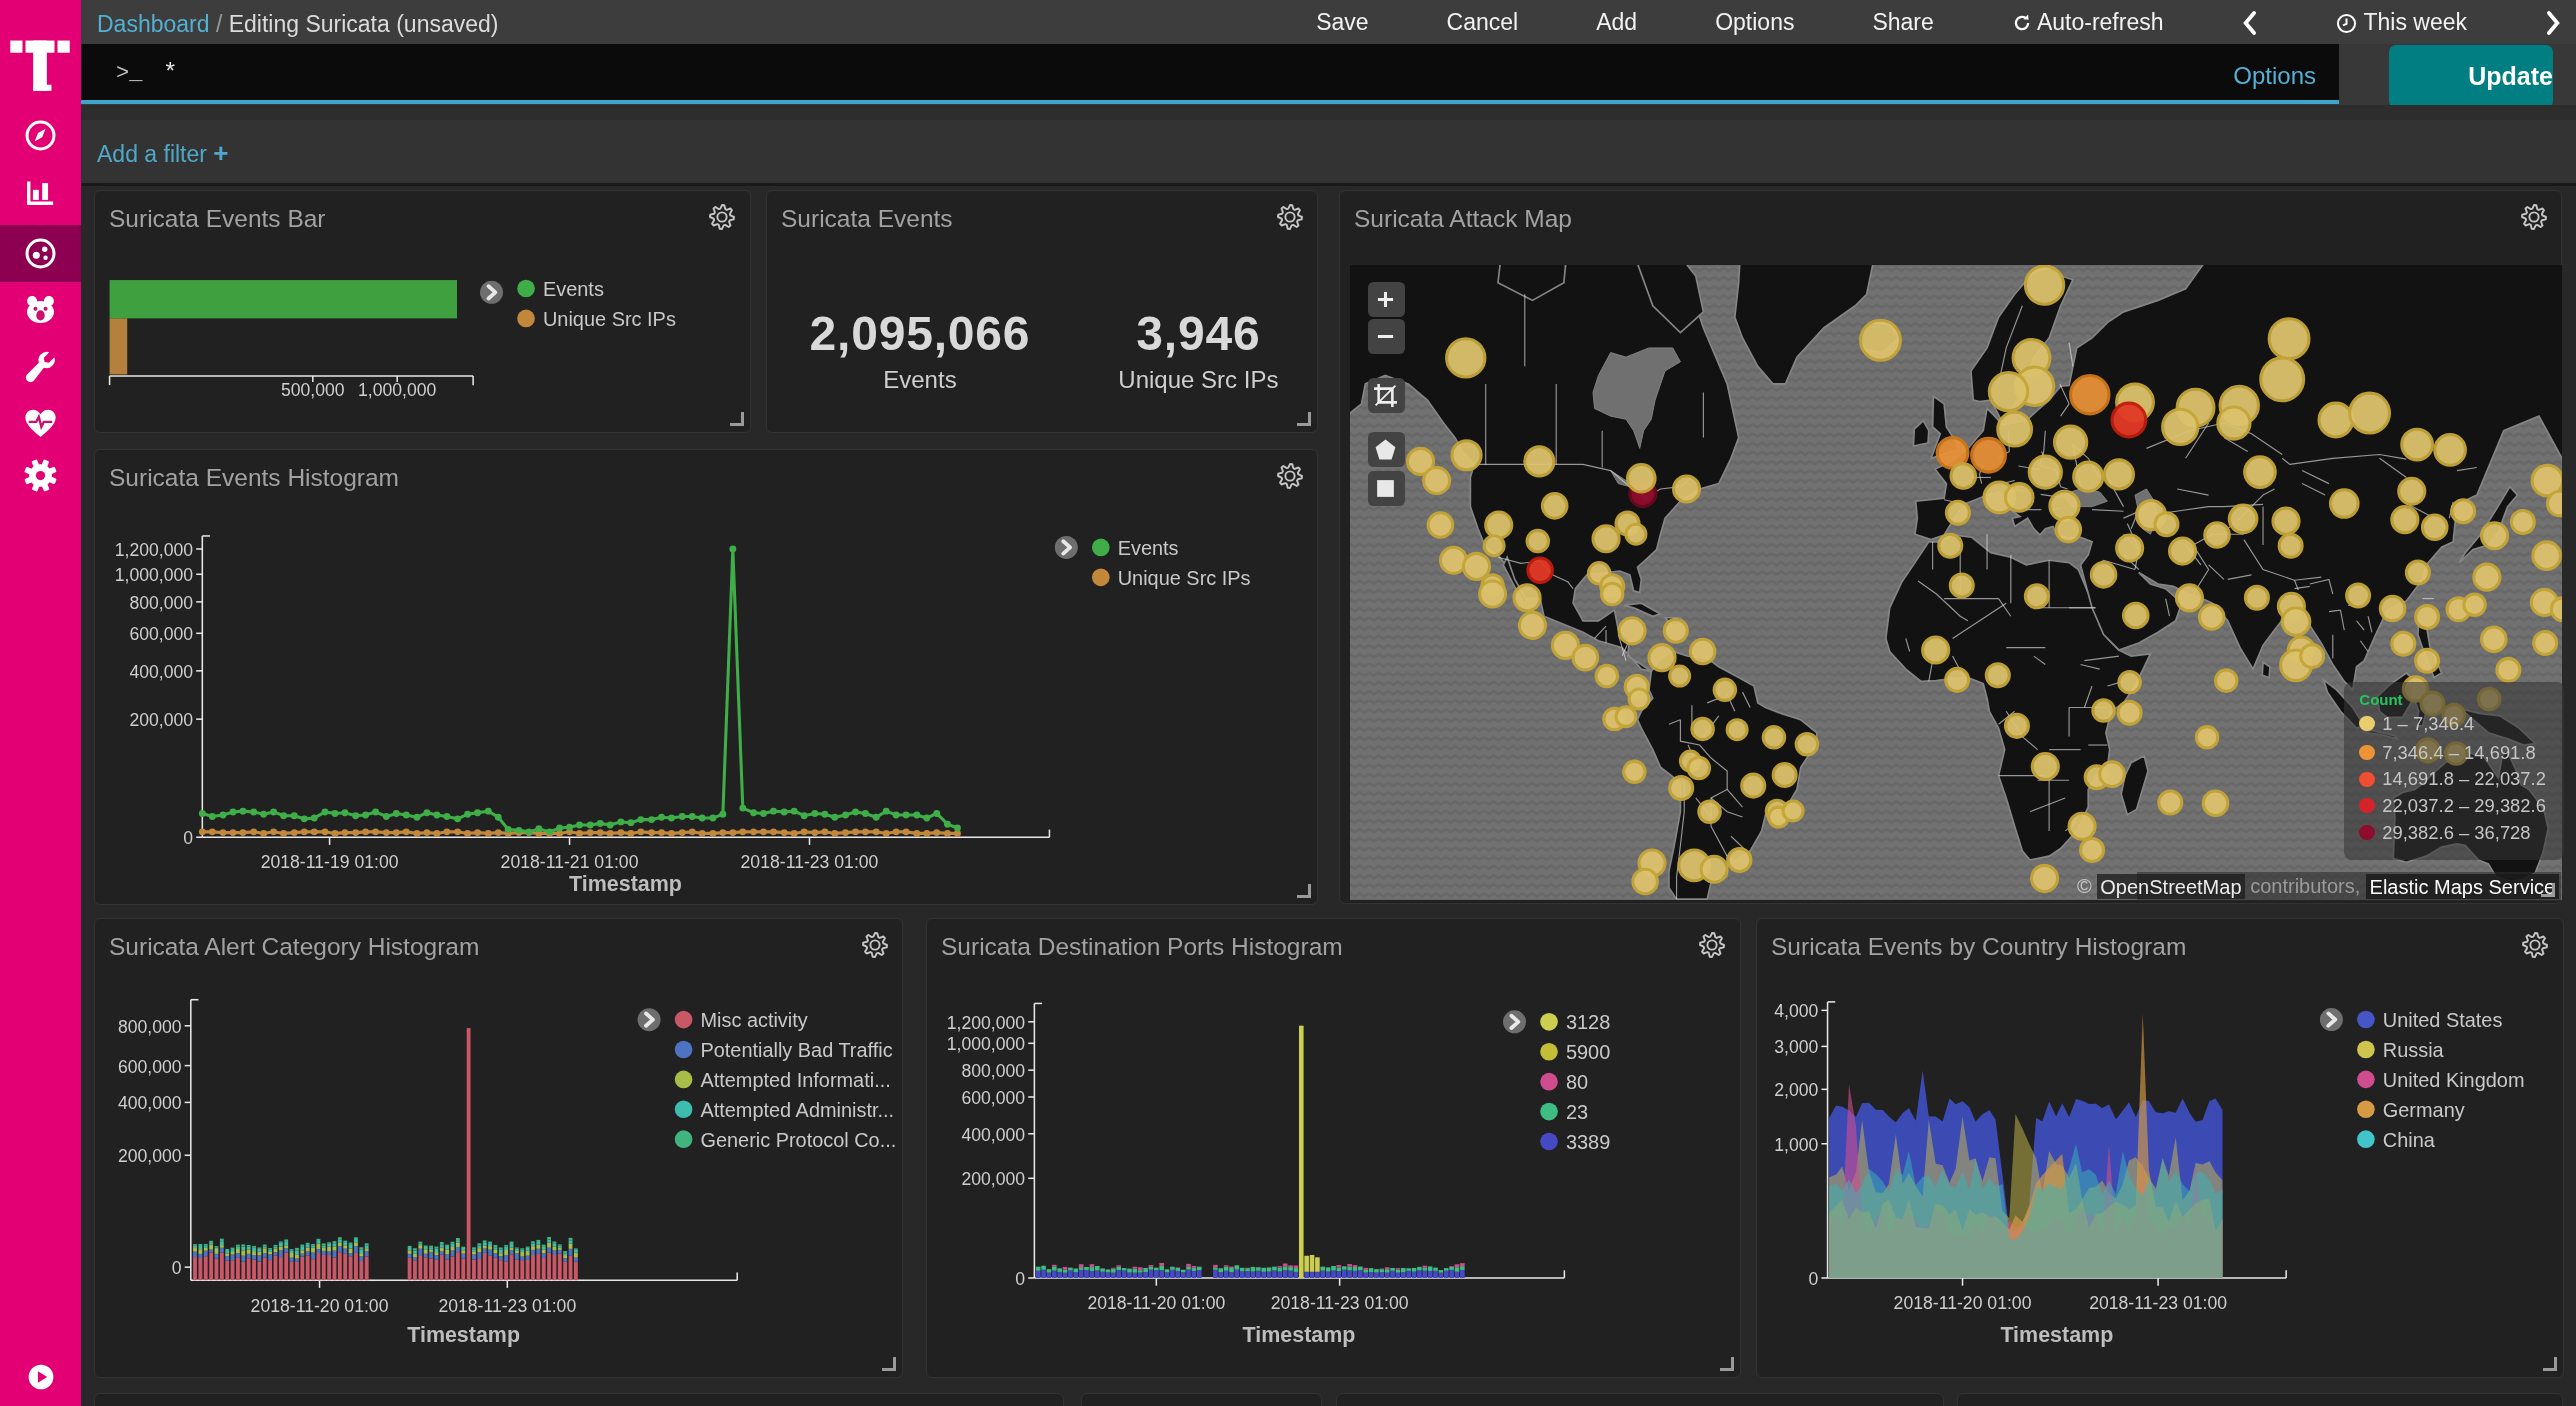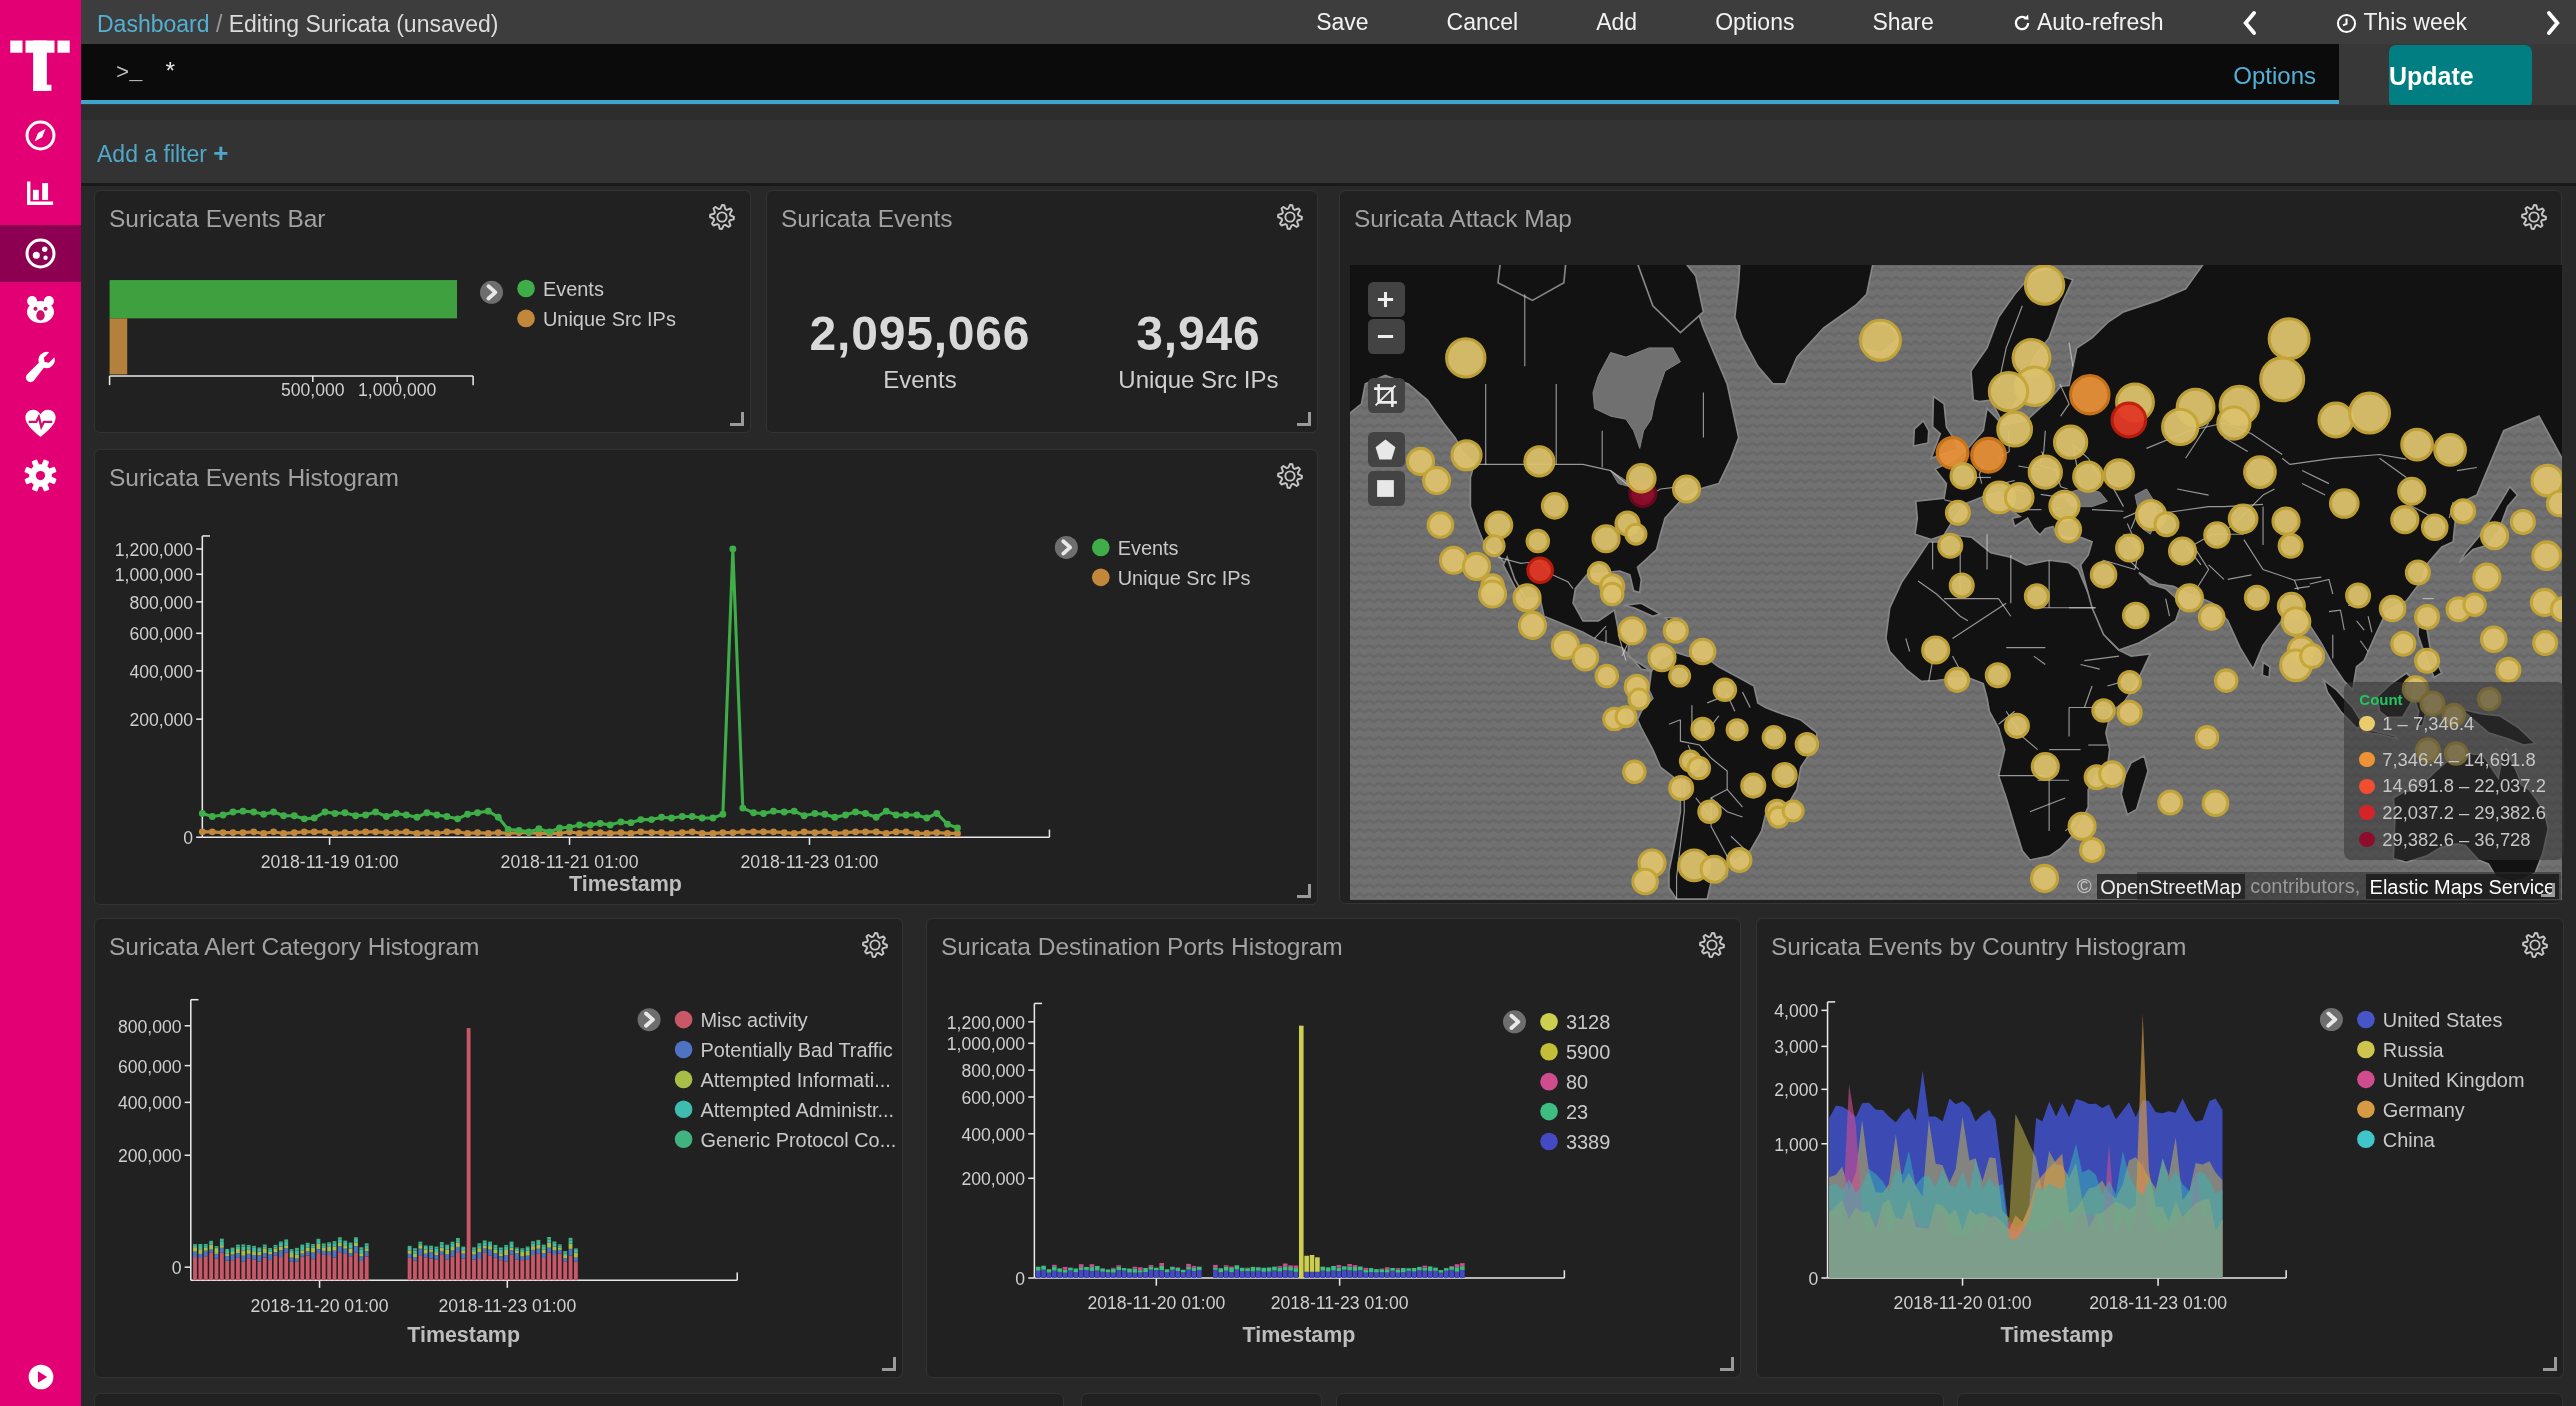--- a/index.html
+++ b/index.html
@@ -1,19 +1,19 @@
 <!DOCTYPE html>
 <html style="font-size:12.3px"><head><meta charset="utf-8"><style>
 html,body{margin:0;padding:0;background:#252525;font-family:"Liberation Sans",sans-serif;}
 #page{position:relative;width:2576px;height:1406px;overflow:hidden;background:#282828;}
 #sidebar{position:absolute;left:0;top:0;width:81px;height:1406px;background:#e20074;}
 #navbar{position:absolute;left:81px;top:0;width:2495px;height:52px;background:#3d3d3d;}
 #querybar{position:absolute;left:81px;top:44px;width:2495px;height:67px;background:#383838;}
 #qinput{position:absolute;left:0;top:0;width:2223px;height:43px;background:#0b0b0b;border-bottom:4.6px solid #3ba7cc;padding:13px 0 0 35px;box-sizing:content-box;}
-#updbtn{position:absolute;left:2308px;top:0.8px;width:143px;height:63px;background:#007e81;border-radius:7px;color:#fff;font-size:25px;font-weight:bold;text-align:left;line-height:63px;}
+#updbtn{position:absolute;left:2308px;top:0.8px;width:164px;height:63px;background:#007e81;border-radius:7px;color:#fff;font-size:25px;font-weight:bold;text-align:right;line-height:63px;}
 #qstrip{position:absolute;left:81px;top:105px;width:2495px;height:14.6px;background:#2d2d2d;}
 #filterbar{position:absolute;left:81px;top:120px;width:2495px;height:63px;background:#333333;border-bottom:3.1px solid #191919;padding-left:16px;line-height:66px;}
 .panel{position:absolute;background:#212121;border:1.5px solid #333;border-radius:6.1px;}
 .ptitle{position:absolute;left:14px;top:14px;font-size:24.5px;color:#a2a2a2;}
 .chart{position:absolute;left:0;top:0;}
 .rh{position:absolute;right:6.1px;bottom:6.1px;width:10.7px;height:10.7px;border-right:3.1px solid #9a9a9a;border-bottom:3.1px solid #9a9a9a;}
 .nv{white-space:nowrap;margin-left:44px;}
 .metric{font-size:48px;font-weight:bold;color:#d9d9d9;letter-spacing:0.8px;}
 .mlabel{font-size:24px;color:#cfcfcf;margin-top:4.6px;}
 .lands{fill:#121212;stroke:#858585;stroke-width:2.2;}
@@ -500,21 +500,21 @@
         <div class="mapbtn" style="top:150px"><svg width="35" height="35" viewBox="0 0 46 46">
             <path d="M23,10 L36,20 L31,36 L15,36 L10,20 Z" fill="#e8e8e8"></path>
           </svg></div>
         <div class="mapbtn" style="top:189px"><svg width="35" height="35" viewBox="0 0 46 46">
             <rect x="12" y="12" width="22" height="22" fill="#e8e8e8"></rect>
           </svg></div>
       </div>
       <div style="position:absolute;left:1004px;top:491px;width:205px;height:169px;background:rgba(52,52,52,0.55);border-radius:7.7px;padding:9.2px 0 0 15.3px">
         <div style="font-size:15px;font-weight:bold;color:#22c55e">Count</div>
         <div style="margin-top:4.6px;font-size:18.4px;color:#c6c6c6;white-space:nowrap"><span style="display:inline-block;width:15.3px;height:15.3px;border-radius:50%;background:#e9cd6d;margin-right:7.7px;vertical-align:-1.5px"></span>1 – 7,346.4</div>
-        <div style="margin-top:14px;font-size:18.4px;color:#c6c6c6;white-space:nowrap"><span style="display:inline-block;width:15.3px;height:15.3px;border-radius:50%;background:#ee9335;margin-right:7.7px;vertical-align:-1.5px"></span>7,346.4 – 14,691.8</div>
+        <div style="margin-top:7px;font-size:18.4px;color:#c6c6c6;white-space:nowrap"><span style="display:inline-block;width:15.3px;height:15.3px;border-radius:50%;background:#ee9335;margin-right:7.7px;vertical-align:-1.5px"></span>7,346.4 – 14,691.8</div>
         <div style="margin-top:4.6px;font-size:18.4px;color:#c6c6c6;white-space:nowrap"><span style="display:inline-block;width:15.3px;height:15.3px;border-radius:50%;background:#f04d31;margin-right:7.7px;vertical-align:-1.5px"></span>14,691.8 – 22,037.2</div>
         <div style="margin-top:4.6px;font-size:18.4px;color:#c6c6c6;white-space:nowrap"><span style="display:inline-block;width:15.3px;height:15.3px;border-radius:50%;background:#d6232a;margin-right:7.7px;vertical-align:-1.5px"></span>22,037.2 – 29,382.6</div>
         <div style="margin-top:4.6px;font-size:18.4px;color:#c6c6c6;white-space:nowrap"><span style="display:inline-block;width:15.3px;height:15.3px;border-radius:50%;background:#8e0c2c;margin-right:7.7px;vertical-align:-1.5px"></span>29,382.6 – 36,728</div>
       </div>
       <div style="position:absolute;left:797px;top:681px;width:424px;height:29px;background:rgba(46,46,46,0.6)"></div>
       <div style="position:absolute;left:0;top:684px;width:1219px;text-align:right;font-size:20px;color:#9a9a9a;white-space:nowrap"><span style="color:#c9c9c9">© </span><span style="background:rgba(28,28,28,0.75);padding:1.5px 3.1px;color:#ececec">OpenStreetMap</span><span> contributors, </span><span style="background:rgba(24,24,24,0.8);padding:1.5px 3.8px;color:#fdfdfd">Elastic Maps Service</span></div>
       <div class="rh"></div>
     </div>
     <div class="panel" style="left:94px;top:449px;width:1222px;height:454px">
       <div class="ptitle">Suricata Events Histogram</div>

